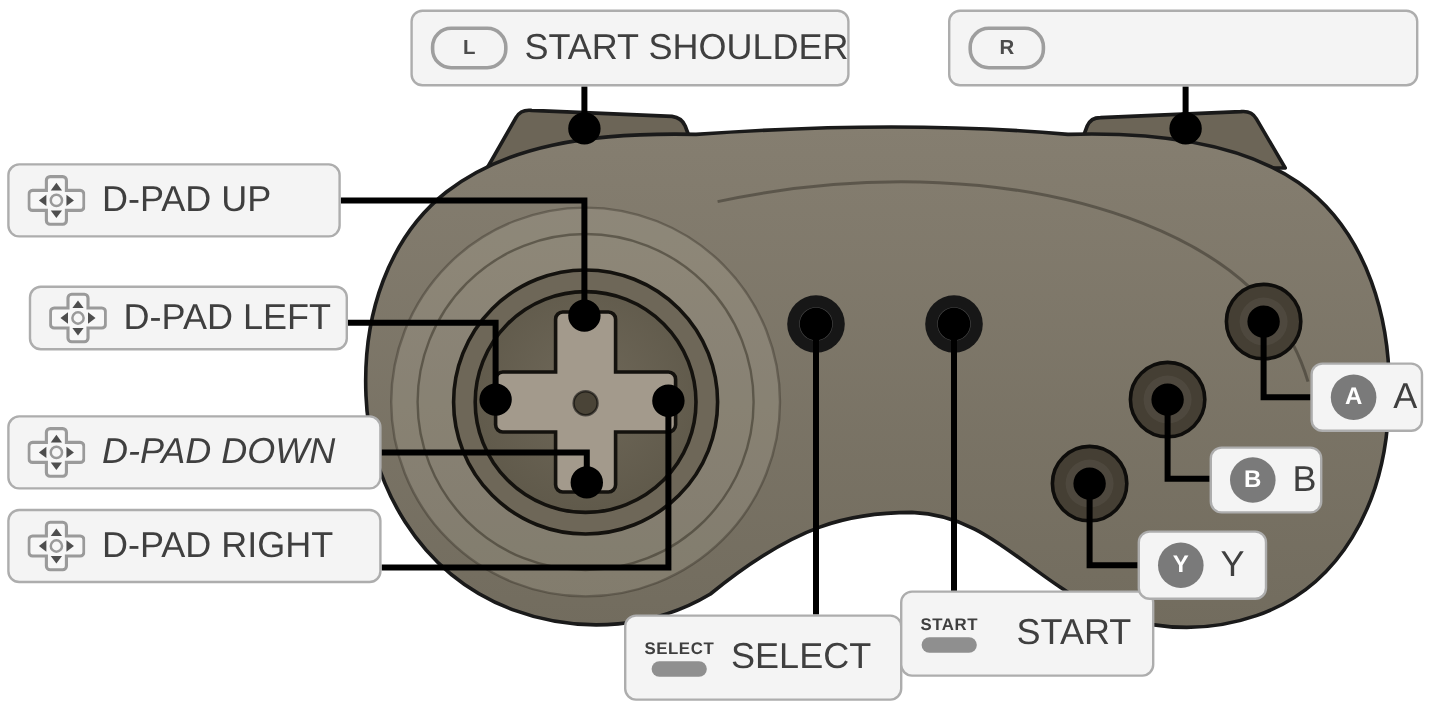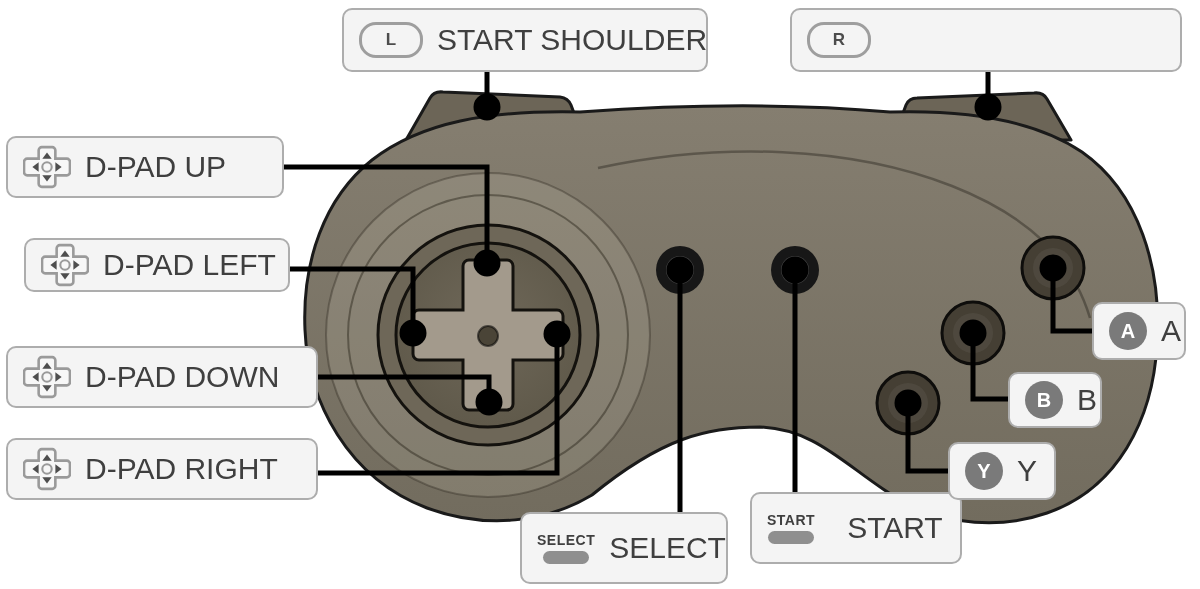--- a/index.html
+++ b/index.html
@@ -202,45 +202,45 @@
       <path d="M18,4 h10 a3,3 0 0 1 3,3 v8 h11 a3,3 0 0 1 3,3 v10 a3,3 0 0 1 -3,3 h-11 v8 a3,3 0 0 1 -3,3 h-10 a3,3 0 0 1 -3,-3 v-8 h-11 a3,3 0 0 1 -3,-3 v-10 a3,3 0 0 1 3,-3 h11 v-8 a3,3 0 0 1 3,-3 z" fill="#f7f7f7" stroke="#9a9a9a" stroke-width="2.5"></path>
       <path d="M23,9 L18.5,15 L27.5,15 Z" fill="#4e4e4e"></path>
       <path d="M23,37 L18.5,31 L27.5,31 Z" fill="#4e4e4e"></path>
       <path d="M9,23 L15,18.5 L15,27.5 Z" fill="#4e4e4e"></path>
       <path d="M37,23 L31,18.5 L31,27.5 Z" fill="#4e4e4e"></path>
       <circle cx="23" cy="23" r="4.5" fill="none" stroke="#9a9a9a" stroke-width="2"></circle>
     </svg>
     <span class="label-text">D-PAD LEFT</span>
   </div>
 
-  <div class="label-box" style="left:6px; top:346px; width:312px; height:62px;">
+  <div class="label-box" style="left:6px; top:346px; width:312px; height:62px;font-style:italic;">
     <svg class="dpad-icon" width="48" height="48" viewBox="0 0 46 46">
       <path d="M18,4 h10 a3,3 0 0 1 3,3 v8 h11 a3,3 0 0 1 3,3 v10 a3,3 0 0 1 -3,3 h-11 v8 a3,3 0 0 1 -3,3 h-10 a3,3 0 0 1 -3,-3 v-8 h-11 a3,3 0 0 1 -3,-3 v-10 a3,3 0 0 1 3,-3 h11 v-8 a3,3 0 0 1 3,-3 z" fill="#f7f7f7" stroke="#9a9a9a" stroke-width="2.5"></path>
       <path d="M23,9 L18.5,15 L27.5,15 Z" fill="#4e4e4e"></path>
       <path d="M23,37 L18.5,31 L27.5,31 Z" fill="#4e4e4e"></path>
       <path d="M9,23 L15,18.5 L15,27.5 Z" fill="#4e4e4e"></path>
       <path d="M37,23 L31,18.5 L31,27.5 Z" fill="#4e4e4e"></path>
       <circle cx="23" cy="23" r="4.5" fill="none" stroke="#9a9a9a" stroke-width="2"></circle>
     </svg>
     <span class="label-text">D-PAD DOWN</span>
   </div>
 
-  <div class="label-box" style="left:6px; top:438px; width:312px; height:62px;">
+  <div class="label-box" style="left:6px; top:424px; width:312px; height:62px;">
     <svg class="dpad-icon" width="48" height="48" viewBox="0 0 46 46">
       <path d="M18,4 h10 a3,3 0 0 1 3,3 v8 h11 a3,3 0 0 1 3,3 v10 a3,3 0 0 1 -3,3 h-11 v8 a3,3 0 0 1 -3,3 h-10 a3,3 0 0 1 -3,-3 v-8 h-11 a3,3 0 0 1 -3,-3 v-10 a3,3 0 0 1 3,-3 h11 v-8 a3,3 0 0 1 3,-3 z" fill="#f7f7f7" stroke="#9a9a9a" stroke-width="2.5"></path>
       <path d="M23,9 L18.5,15 L27.5,15 Z" fill="#4e4e4e"></path>
       <path d="M23,37 L18.5,31 L27.5,31 Z" fill="#4e4e4e"></path>
       <path d="M9,23 L15,18.5 L15,27.5 Z" fill="#4e4e4e"></path>
       <path d="M37,23 L31,18.5 L31,27.5 Z" fill="#4e4e4e"></path>
       <circle cx="23" cy="23" r="4.5" fill="none" stroke="#9a9a9a" stroke-width="2"></circle>
     </svg>
     <span class="label-text">D-PAD RIGHT</span>
   </div>
 
-  <div class="label-box" style="left:520px; top:512px; width:208px; height:72px;">
+  <div class="label-box" style="left:520px; top:512px; width:232px; height:72px;">
     <span class="mini-stack">
       <span class="mini-text">SELECT</span>
       <span class="mini-pill"></span>
     </span>
     <span class="label-text">SELECT</span>
   </div>
 
   <div class="label-box" style="left:750px; top:492px; width:212px; height:72px;gap:32px;">
     <span class="mini-stack">
       <span class="mini-text">START</span>

